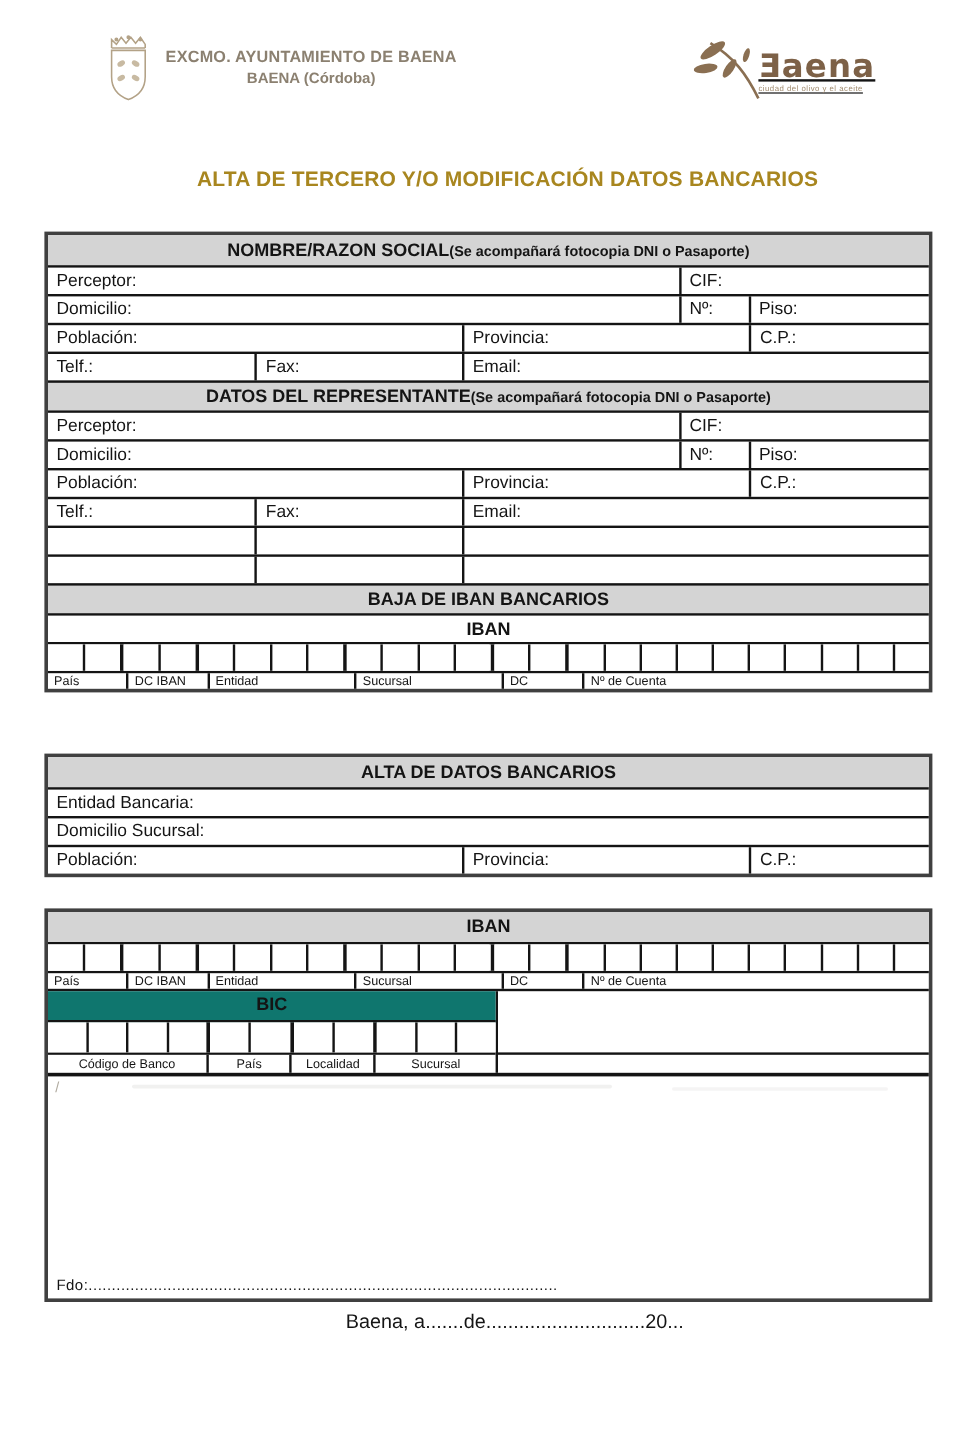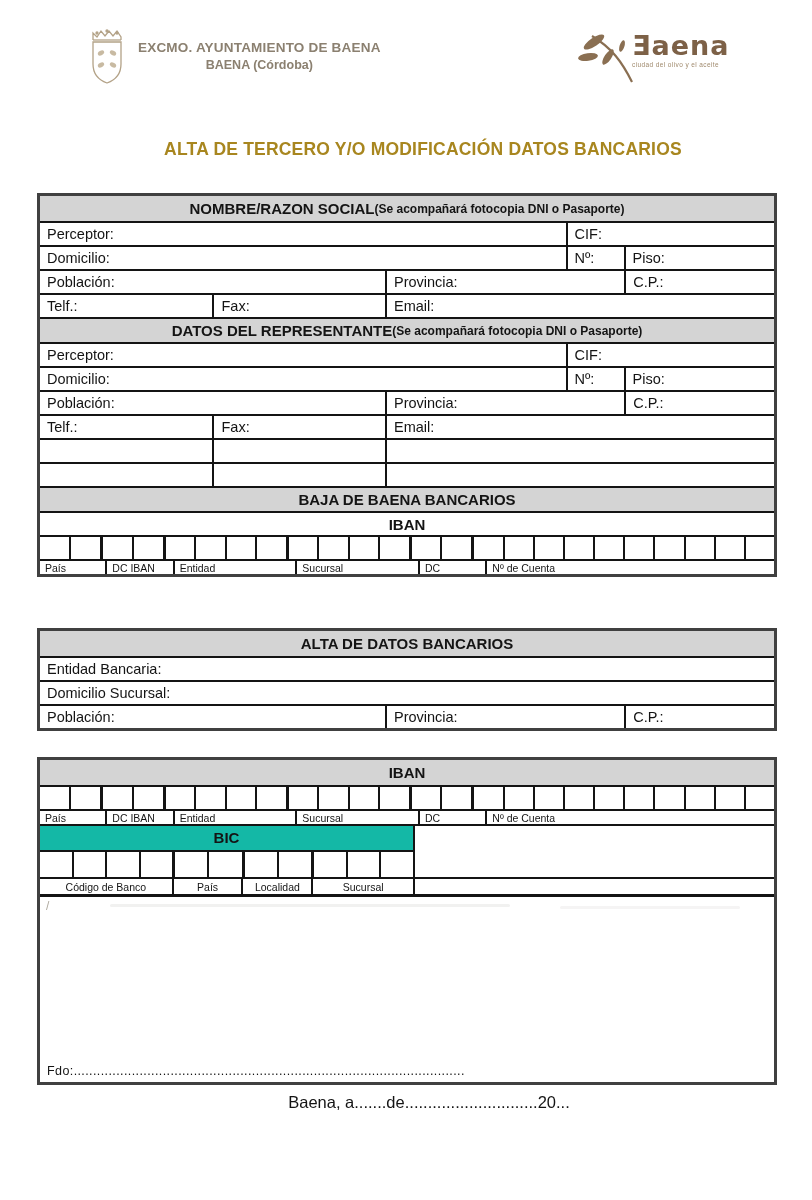--- a/index.html
+++ b/index.html
@@ -6,21 +6,21 @@
   html,body{margin:0;padding:0;background:#fff;}
   body{font-family:"Liberation Sans",sans-serif;color:#141414;}
   .page{position:relative;width:812px;height:1200px;background:#ffffff;overflow:hidden;}
 
   
   .org{position:absolute;left:86px;top:27px;display:flex;align-items:flex-start;gap:10px;justify-content:center;}
   .org-text{margin-top:12px;text-align:center;color:#8b8070;font-weight:bold;line-height:1.35;}
   .org-line1{font-size:13.5px;letter-spacing:.2px;}
   .org-line2{font-size:12.5px;}
   .brand{position:absolute;left:578px;top:30px;display:flex;align-items:flex-start;}
-  .brand-text{margin-top:2px;margin-left:-8px;}
+  .brand-text{margin-top:12px;margin-left:-8px;text-decoration:underline;}
   .brand-name{font-family:"DejaVu Sans",sans-serif;font-size:27px;font-weight:bold;color:#7d6147;line-height:1;letter-spacing:1px;}
   .brand-tagline{font-size:6.5px;color:#a08a6d;margin-top:2px;letter-spacing:.4px;}
 
   
   .doc-title{position:absolute;top:139px;left:17px;width:100%;text-align:center;color:#a8861f;
              font-size:17.5px;font-weight:bold;letter-spacing:.2px;}
 
   
   .tbl{position:absolute;left:37px;width:740px;border:3px solid #404040;box-sizing:border-box;background:#fff;}
   .t1{top:193px}.t2{top:628px}.t3{top:757px}
@@ -45,21 +45,21 @@
   .g2{flex:2}.g3{flex:3}.g4{flex:4}.g10{flex:10}
   .ibx{flex:1;box-sizing:border-box;background:#fff;}
   .ibx + .ibx{border-left:2px solid #141414;}
   .row.labels{height:15px;border-top:2px solid #141414;}
   .ibl{display:flex;align-items:center;padding:0 5px;font-size:10.5px;box-sizing:border-box;white-space:nowrap;overflow:hidden;}
   .ibl + .ibl{border-left:2px solid #141414;}
 
   
   .bic-zone{display:flex;border-top:2px solid #141414;}
   .bic-left{width:51.1%;border-right:2.5px solid #141414;box-sizing:border-box;}
-  .bic-hdr{background:#14b8a6;text-align:center;font-weight:bold;font-size:15px;height:24px;line-height:24px;
+  .bic-hdr{background:#0f766e;text-align:center;font-weight:bold;font-size:15px;height:24px;line-height:24px;
            border-bottom:2.5px solid #141414;}
   .bic-boxes{display:flex;height:25px;}
   .bic-labels{display:flex;height:15px;border-top:2.5px solid #141414;}
   .bic-labels .ibl{justify-content:center;padding:0 2px;}
   .bic-right{flex:1;display:flex;flex-direction:column;}
   .bic-right-top{flex:1;border-bottom:2px solid #141414;}
   .bic-right-bottom{height:15px;}
 
   
   .bigbox{position:relative;height:185px;border-top:3px solid #141414;}
@@ -170,21 +170,21 @@
       <div class="cell c236"></div>
       <div class="cell cfx"></div>
     </div>
     <div class="row">
       <div class="cell c236"></div>
       <div class="cell c236"></div>
       <div class="cell cfx"></div>
     </div>
 
     <div class="row hdr">
-      <span class="hdr-title">BAJA DE BAENA BANCARIOS</span>
+      <span class="hdr-title">BAJA DE IBAN BANCARIOS</span>
     </div>
     <div class="row iban-title">IBAN</div>
     <div class="row boxes">
       <div class="ibg g2">
           <div class="ibx"></div>
           <div class="ibx"></div>
         </div>
       <div class="ibg g2">
           <div class="ibx"></div>
           <div class="ibx"></div>

